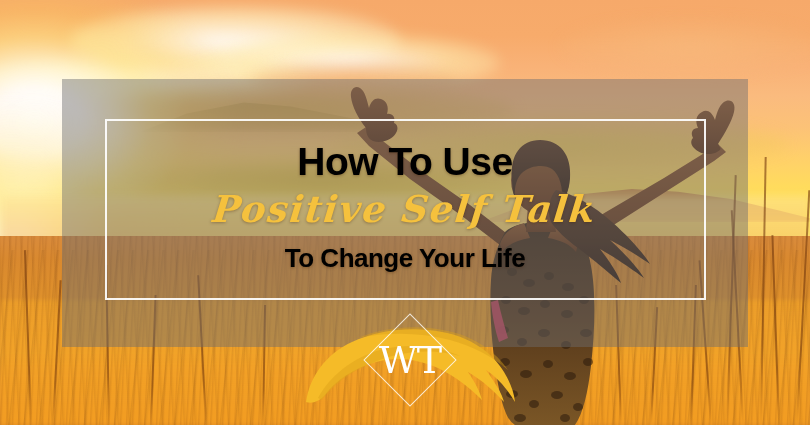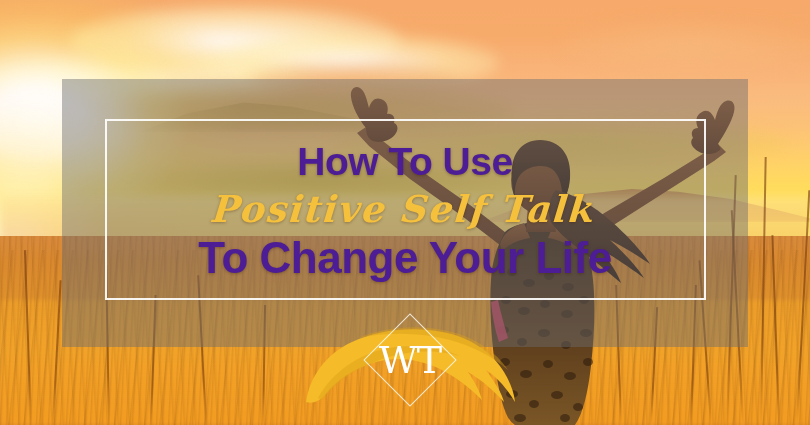--- a/index.html
+++ b/index.html
@@ -172,29 +172,29 @@
   
   .titles {
     position:absolute; left:62px; top:119px;
     width:686px; height:181px;
     display:flex; flex-direction:column;
     align-items:center; justify-content:center;
     text-align:center;
     pointer-events:none;
   }
   .t-line1, .t-line3 {
-    color:#4c1d95;
+    color:#000000;
     font-family:"Liberation Sans", sans-serif;
     font-weight:bold;
     letter-spacing:-0.5px;
     text-shadow:0 1px 3px rgba(60,30,0,.35);
     white-space:nowrap;
   }
   .t-line1 { font-size:39px; line-height:44px; margin-bottom:2px; }
-  .t-line3 { font-size:44px; line-height:44px; margin-top:4px; }
+  .t-line3 { font-size:26px; line-height:44px; margin-top:4px; }
   .t-line2 {
     color:#f5c13d;
     font-family:"DejaVu Serif", serif;
     font-style:italic;
     font-weight:bold;
     font-size:37px;
     line-height:46px;
     letter-spacing:1.5px;
     text-shadow:0 1px 3px rgba(60,30,0,.35);
     white-space:nowrap;

